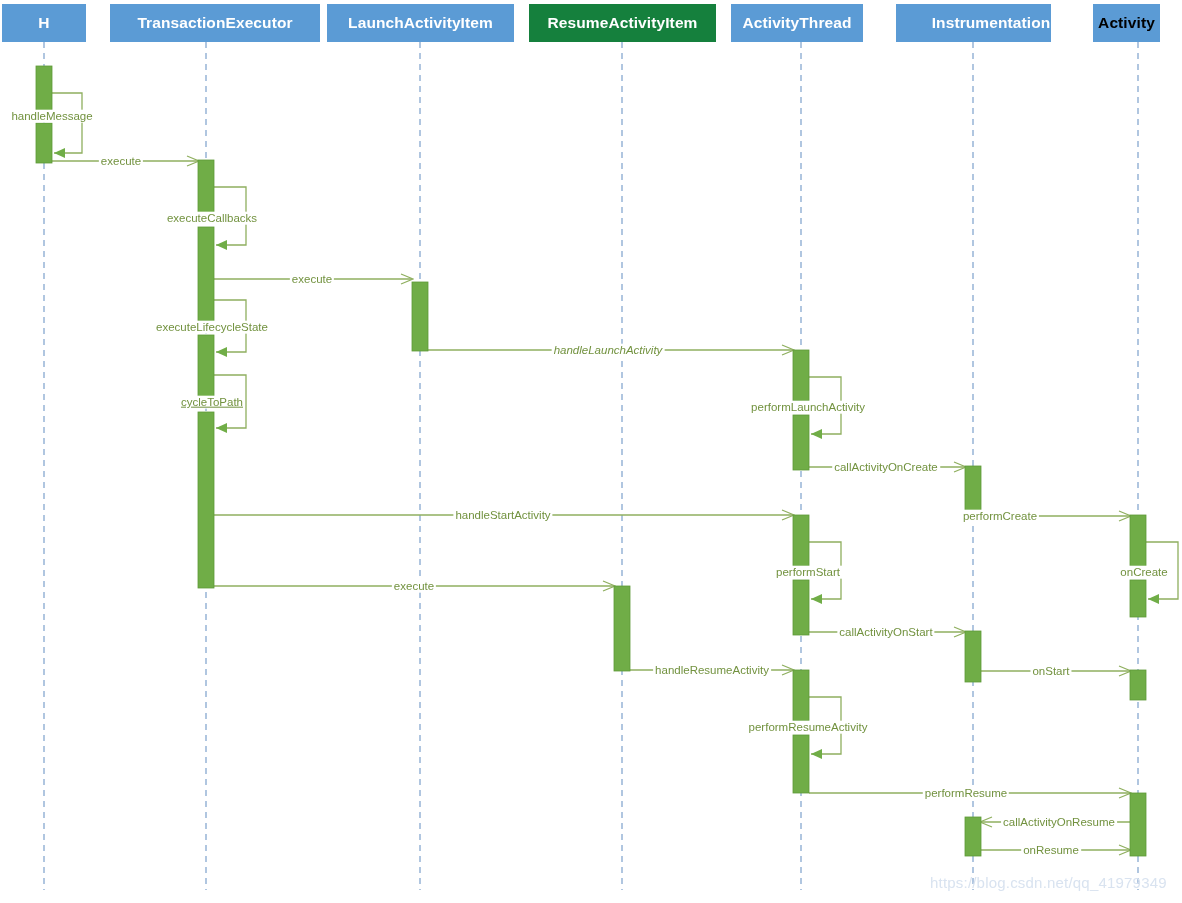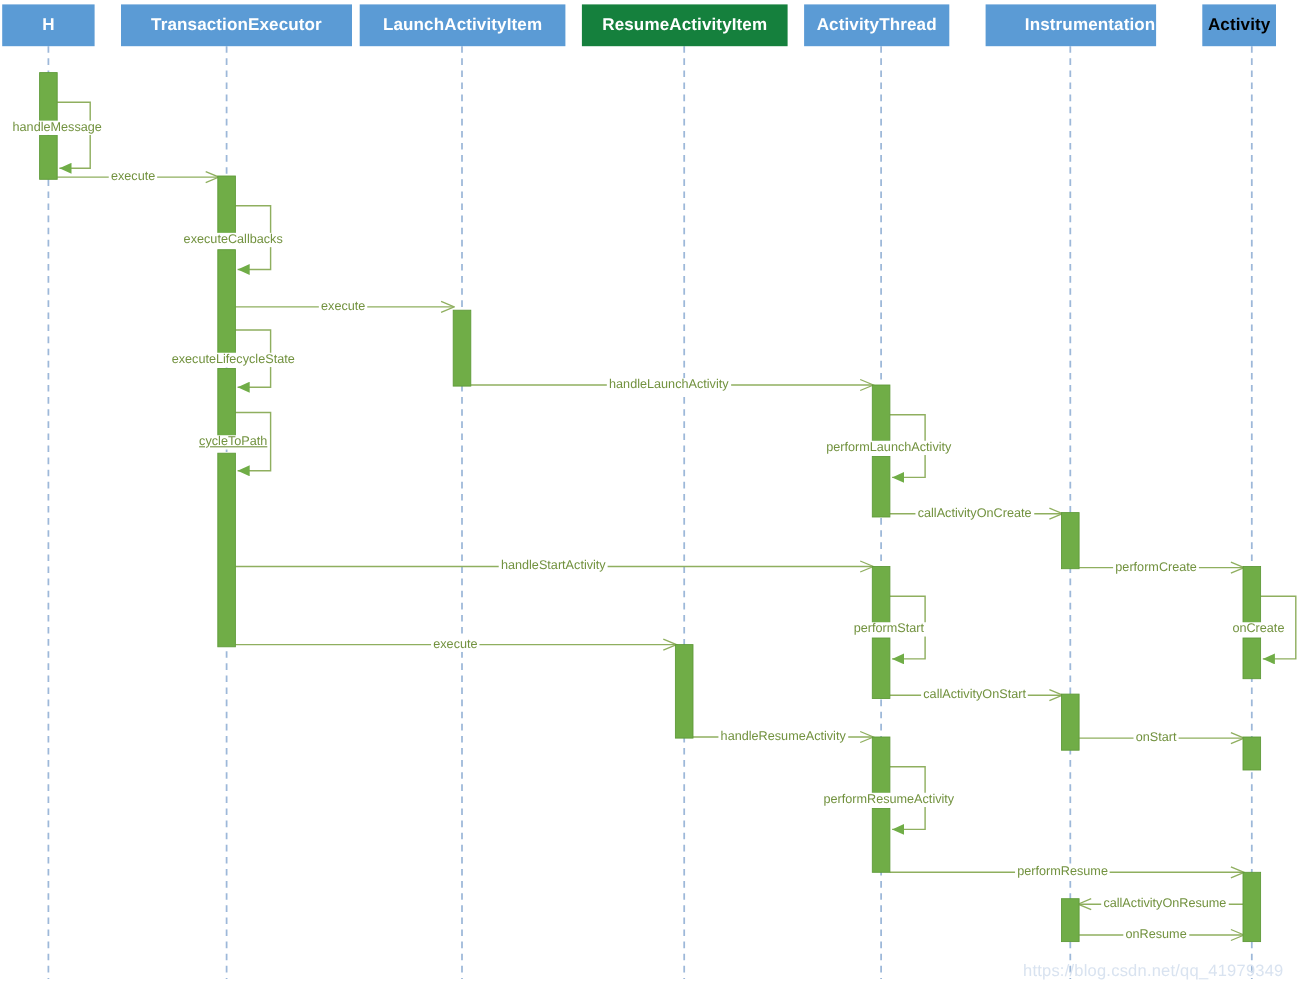--- a/index.html
+++ b/index.html
@@ -158,25 +158,25 @@
         <span>Activity</span>
       </div>
     </div>
   <div id="labels-layer">
       <div class="msg-label" style="left: 52px; top: 116px; color: rgb(114, 146, 63);">handleMessage</div>
       <div class="msg-label" style="left: 121px; top: 161px; color: rgb(114, 146, 63);">execute</div>
       <div class="msg-label" style="left: 212px; top: 218px; color: rgb(114, 146, 63);">executeCallbacks</div>
       <div class="msg-label" style="left: 312px; top: 279px; color: rgb(114, 146, 63);">execute</div>
       <div class="msg-label" style="left: 212px; top: 327px; color: rgb(114, 146, 63);">executeLifecycleState</div>
       <div class="msg-label" style="left: 212px; top: 402px; color: rgb(114, 146, 63); text-decoration: underline;">cycleToPath</div>
-      <div class="msg-label" style="left: 608px; top: 350px; color: rgb(114, 146, 63);">handleLaunchActivity</div>
+      <div class="msg-label" style="left: 608px; top: 350px; color: rgb(114, 146, 63); font-style: italic;">handleLaunchActivity</div>
       <div class="msg-label" style="left: 808px; top: 407px; color: rgb(114, 146, 63);">performLaunchActivity</div>
       <div class="msg-label" style="left: 886px; top: 467px; color: rgb(114, 146, 63);">callActivityOnCreate</div>
       <div class="msg-label" style="left: 503px; top: 515px; color: rgb(114, 146, 63);">handleStartActivity</div>
-      <div class="msg-label" style="left: 1051px; top: 516px; color: rgb(114, 146, 63);">performCreate</div>
+      <div class="msg-label" style="left: 1000px; top: 516px; color: rgb(114, 146, 63);">performCreate</div>
       <div class="msg-label" style="left: 808px; top: 572px; color: rgb(114, 146, 63);">performStart</div>
       <div class="msg-label" style="left: 1144px; top: 572px; color: rgb(114, 146, 63);">onCreate</div>
       <div class="msg-label" style="left: 414px; top: 586px; color: rgb(114, 146, 63);">execute</div>
       <div class="msg-label" style="left: 886px; top: 632px; color: rgb(114, 146, 63);">callActivityOnStart</div>
       <div class="msg-label" style="left: 712px; top: 670px; color: rgb(114, 146, 63);">handleResumeActivity</div>
       <div class="msg-label" style="left: 1051px; top: 671px; color: rgb(114, 146, 63);">onStart</div>
       <div class="msg-label" style="left: 808px; top: 727px; color: rgb(114, 146, 63);">performResumeActivity</div>
       <div class="msg-label" style="left: 966px; top: 793px; color: rgb(114, 146, 63);">performResume</div>
       <div class="msg-label" style="left: 1059px; top: 822px; color: rgb(114, 146, 63);">callActivityOnResume</div>
       <div class="msg-label" style="left: 1051px; top: 850px; color: rgb(114, 146, 63);">onResume</div>

